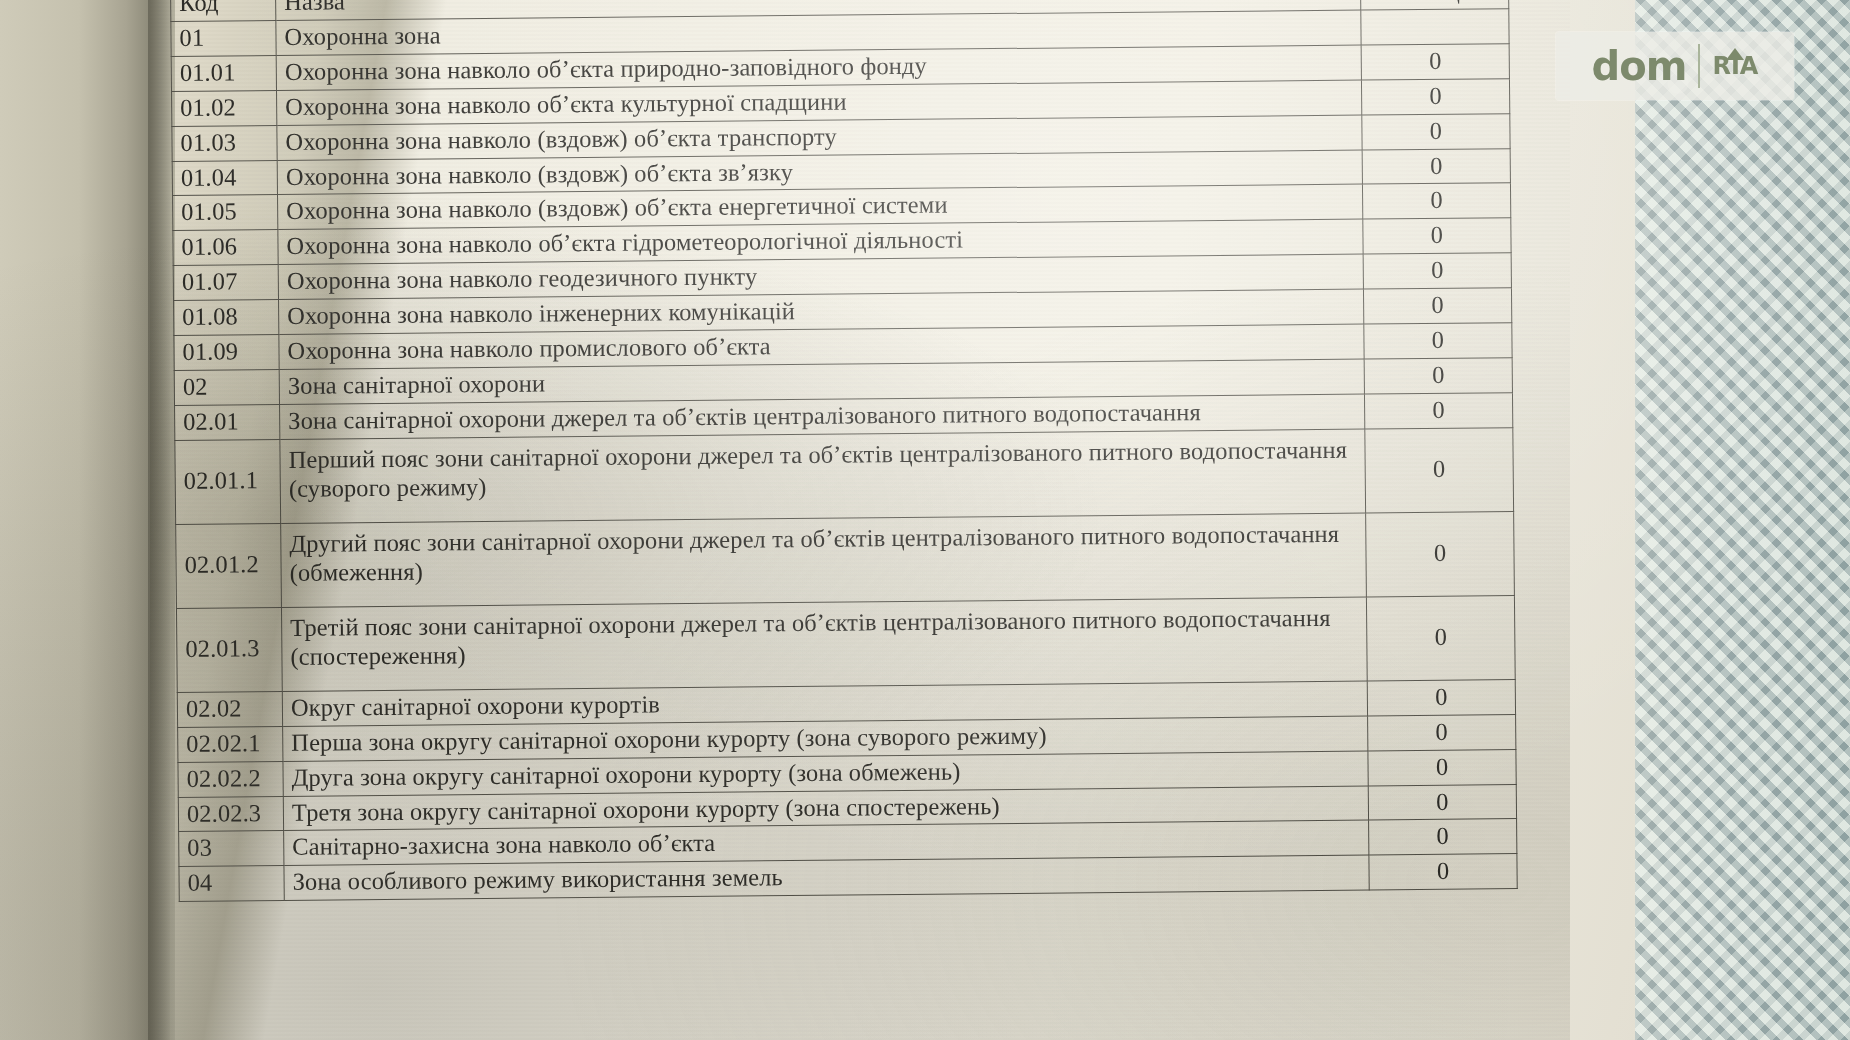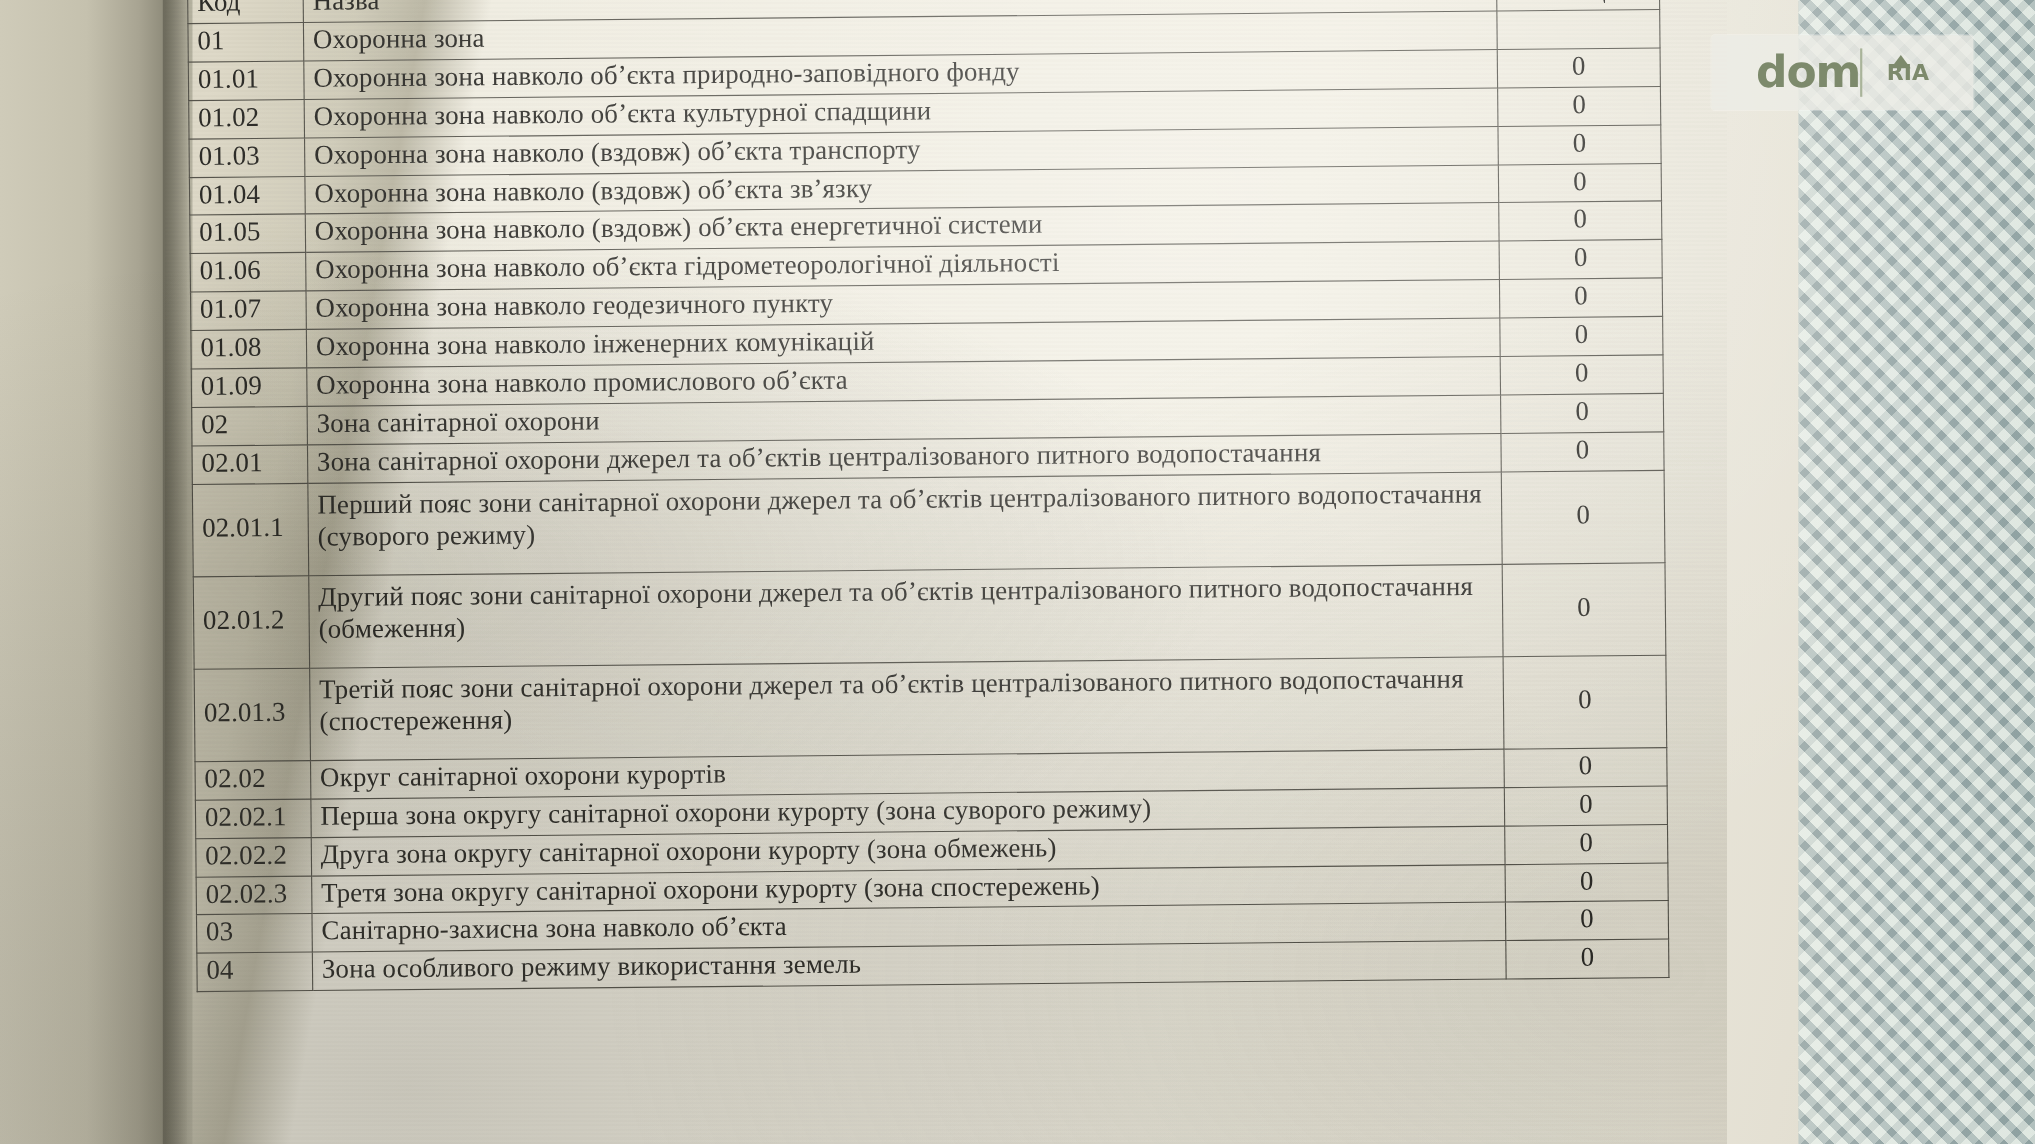--- a/index.html
+++ b/index.html
@@ -136,34 +136,35 @@
     justify-content: center;
     gap: 0;
     box-shadow: 0 0 0 1px rgba(255,255,255,0.25);
   }
   .wm-dom {
     font-family: "DejaVu Sans", sans-serif;
     font-weight: bold;
     font-size: 40px;
     color: #7d8a6c;
     letter-spacing: -1px;
+    padding-right: 12px;
   }
   .wm-sep {
     width: 2px;
     height: 44px;
     background: #a9b49a;
   }
   .wm-ria {
     position: relative;
     font-family: "DejaVu Sans", sans-serif;
     font-weight: bold;
-    font-size: 20px;
+    font-size: 24px;
     color: #7d8a6c;
     letter-spacing: 0px;
-    padding-left: 22px;
+    padding-left: 12px;
   }
   .wm-ria .dot {
     position: absolute;
     left: 26px;
     top: -4px;
     width: 0; height: 0;
     border-left: 9px solid transparent;
     border-right: 9px solid transparent;
     border-bottom: 12px solid #7d8a6c;
   }

